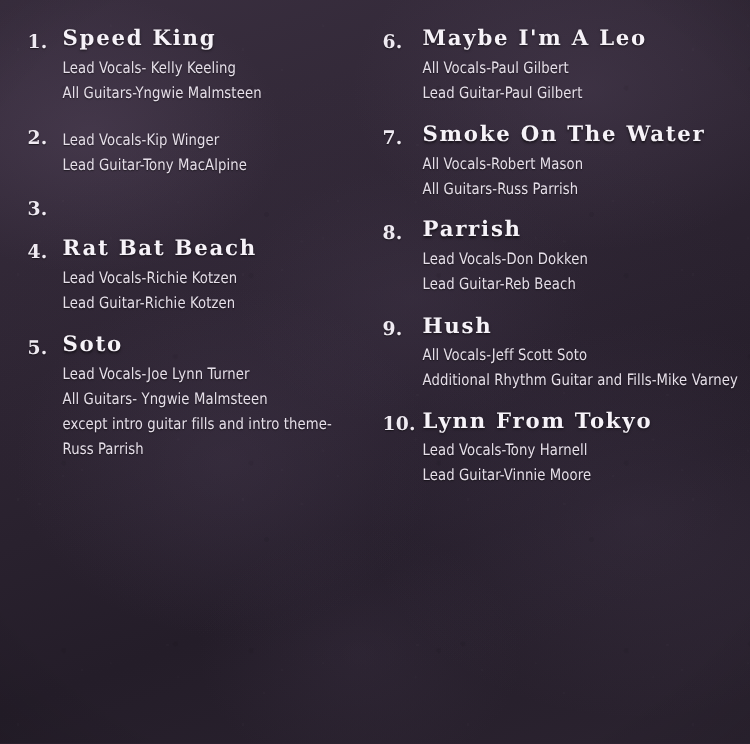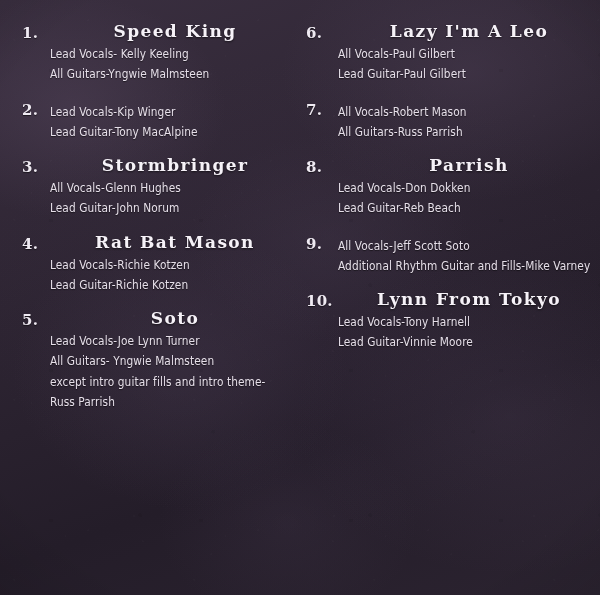--- a/index.html
+++ b/index.html
@@ -101,21 +101,20 @@
   }
   .track-title {
     color: #f6f2f8;
     font-family: "DejaVu Serif", serif;
     font-size: 17px;
     font-weight: bold;
     letter-spacing: 1.4px;
     line-height: 1.12;
     text-shadow: 0 1px 2px rgba(0,0,0,0.6);
     white-space: nowrap;
-    text-align: center;
   }
   .credit {
     color: #e6dfe9;
     font-family: "DejaVu Sans Condensed", "DejaVu Sans", sans-serif;
     font-size: 12.5px;
     line-height: 1.62;
     letter-spacing: 0.1px;
     margin-top: 3px;
     text-shadow: 0 1px 1px rgba(0,0,0,0.5);
     white-space: nowrap;
@@ -147,31 +146,26 @@
       <div class="track">
         <div class="track-num">2.</div>
         <div class="track-body">
           <div class="credit">Lead Vocals-Kip Winger</div>
           <div class="credit">Lead Guitar-Tony MacAlpine</div>
         </div>
       </div>
 
       <div class="track">
         <div class="track-num">3.</div>
-        <div class="track-body">
-          <div class="track-title">Stormbringer</div>
-          <div class="credit">All Vocals-Glenn Hughes</div>
-          <div class="credit">Lead Guitar-John Norum</div>
-        </div>
       </div>
 
       <div class="track">
         <div class="track-num">4.</div>
         <div class="track-body">
-          <div class="track-title">Rat Bat Mason</div>
+          <div class="track-title">Rat Bat Beach</div>
           <div class="credit">Lead Vocals-Richie Kotzen</div>
           <div class="credit">Lead Guitar-Richie Kotzen</div>
         </div>
       </div>
 
       <div class="track">
         <div class="track-num">5.</div>
         <div class="track-body">
           <div class="track-title">Soto</div>
           <div class="credit">Lead Vocals-Joe Lynn Turner</div>
@@ -181,46 +175,48 @@
         </div>
       </div>
 
     </div>
 
     <div class="col right">
 
       <div class="track">
         <div class="track-num">6.</div>
         <div class="track-body">
-          <div class="track-title">Lazy I'm A Leo</div>
+          <div class="track-title">Maybe I'm A Leo</div>
           <div class="credit">All Vocals-Paul Gilbert</div>
           <div class="credit">Lead Guitar-Paul Gilbert</div>
         </div>
       </div>
 
       <div class="track">
         <div class="track-num">7.</div>
         <div class="track-body">
+          <div class="track-title">Smoke On The Water</div>
           <div class="credit">All Vocals-Robert Mason</div>
           <div class="credit">All Guitars-Russ Parrish</div>
         </div>
       </div>
 
       <div class="track">
         <div class="track-num">8.</div>
         <div class="track-body">
           <div class="track-title">Parrish</div>
           <div class="credit">Lead Vocals-Don Dokken</div>
           <div class="credit">Lead Guitar-Reb Beach</div>
         </div>
       </div>
 
       <div class="track">
         <div class="track-num">9.</div>
         <div class="track-body">
+          <div class="track-title">Hush</div>
           <div class="credit">All Vocals-Jeff Scott Soto</div>
           <div class="credit">Additional Rhythm Guitar and Fills-Mike Varney</div>
         </div>
       </div>
 
       <div class="track">
         <div class="track-num">10.</div>
         <div class="track-body">
           <div class="track-title">Lynn From Tokyo</div>
           <div class="credit">Lead Vocals-Tony Harnell</div>

